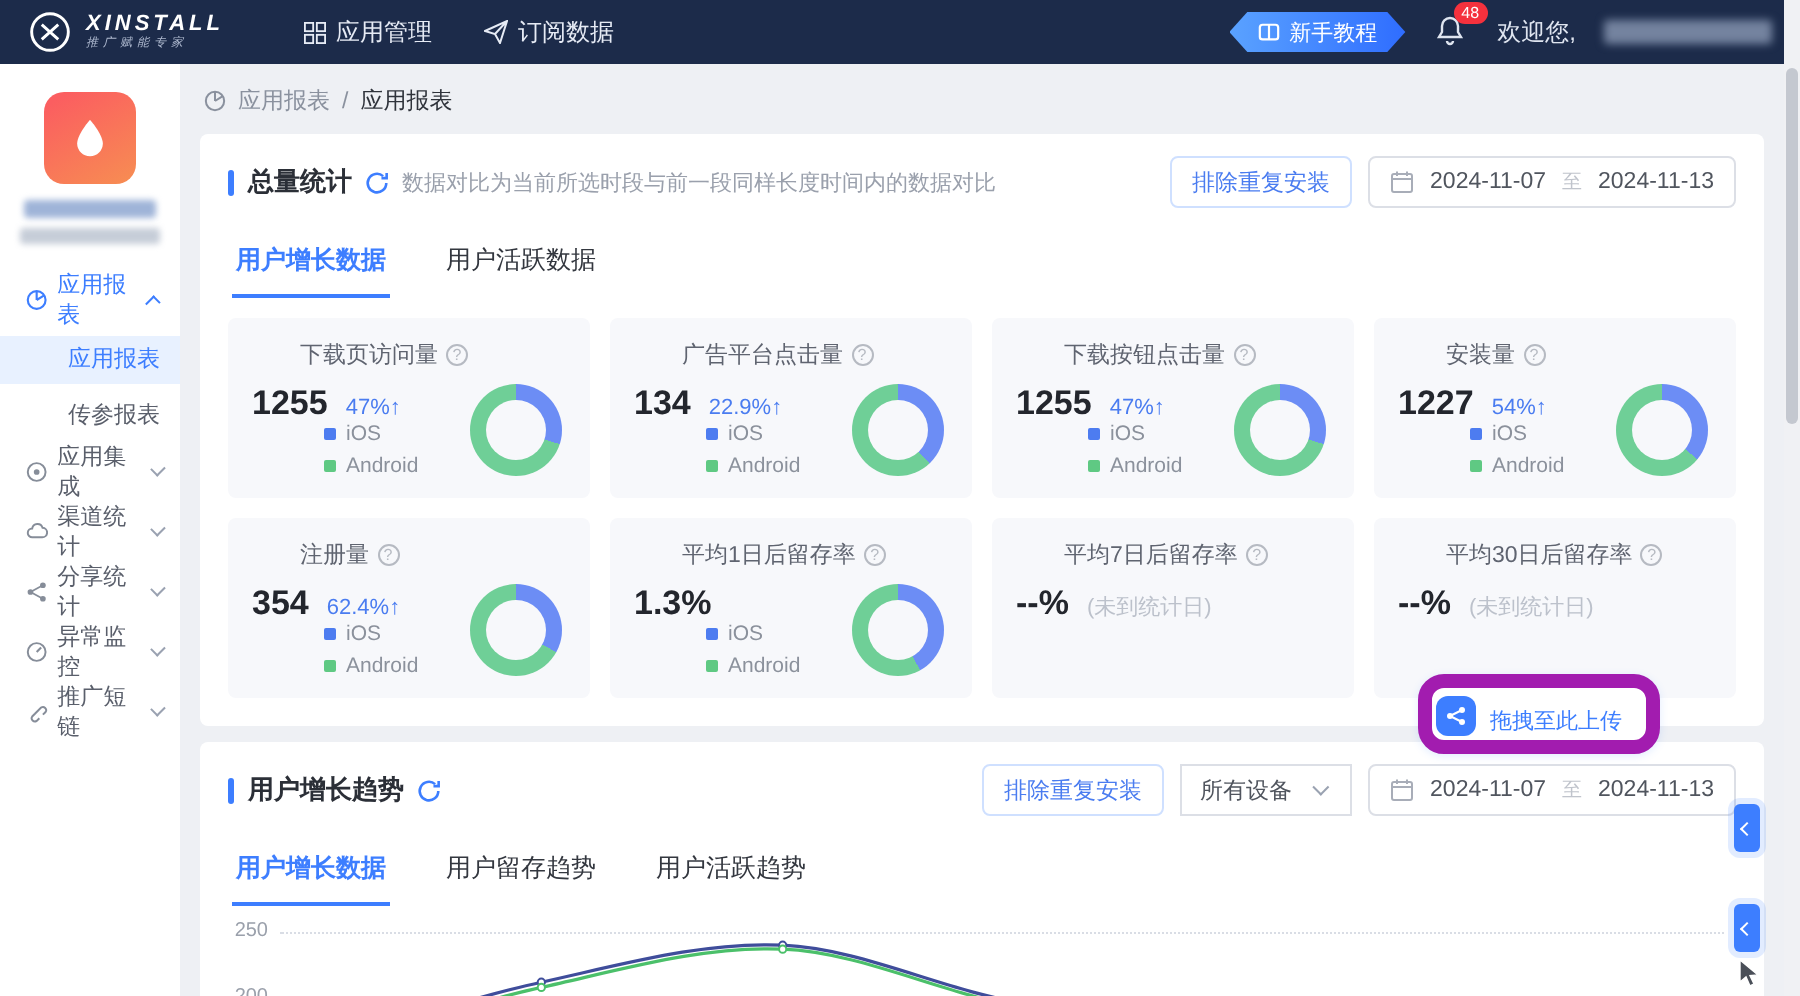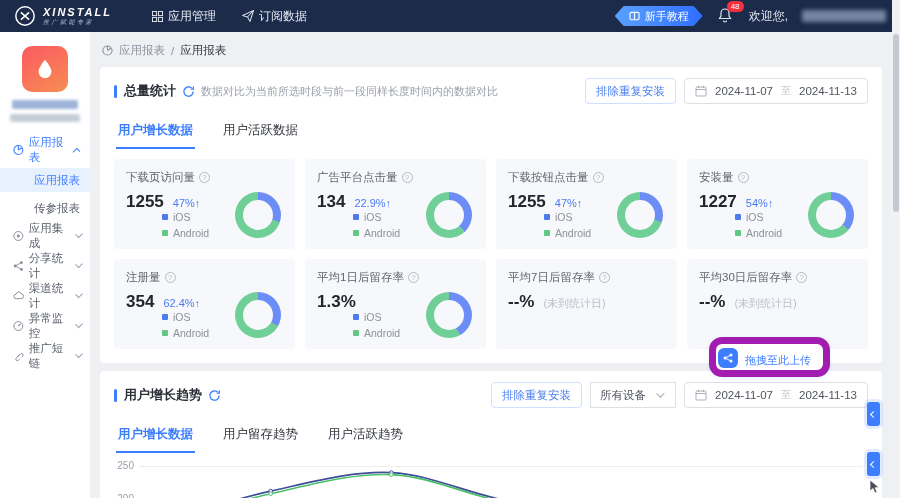--- a/index.html
+++ b/index.html
@@ -62,21 +62,21 @@
   .date-box { height:26px; border:1px solid #dcdfe6; border-radius:4px; background:#fff;
     display:flex; align-items:center; gap:8px; padding:0 10px; font-size:11.5px; color:#50555e; cursor:pointer; }
   .date-sep { color:#c0c4cc; font-size:10px; }
   .tabs { display:flex; gap:26px; padding:6px 16px 0 16px; }
   .tab { font-size:12.5px; color:#33373f; padding:6px 2px 8px; cursor:pointer; border-bottom:2px solid transparent; }
   .tab.active { color:#3d7eff; font-weight:bold; border-bottom-color:#3d7eff; }
 
   
   .stat-grid { display:grid; grid-template-columns:repeat(4,1fr); gap:10px; padding:10px 14px 14px; }
   .stat-card { position:relative; background:#f7f8fb; border-radius:4px; height:90px; padding:11px 12px; }
-  .stat-title { font-size:11.5px; color:#5f6470; display:flex; align-items:center; gap:4px; }
+  .stat-title { font-size:11.5px; color:#5f6470; display:flex; align-items:center; gap:4px;margin-left:24px; }
   .info-dot { width:11px; height:11px; border:1px solid #b6bac2; border-radius:50%; color:#b6bac2;
     font-size:8px; line-height:10px; text-align:center; display:inline-block; cursor:pointer; }
   .stat-value-row { margin-top:7px; display:flex; align-items:baseline; gap:9px; }
   .stat-value { font-size:17px; font-weight:bold; color:#23262d; }
   .stat-change { font-size:11px; color:#4a7cf0; }
   .stat-note { font-size:11px; color:#bcc1cb; }
   .stat-legend { position:absolute; left:12px; bottom:10px; font-size:10.5px; color:#8b919c; }
   .stat-legend .lg-row { display:flex; align-items:center; gap:5px; margin-top:4px;padding-left:36px; }
   .sq { width:6px; height:6px; border-radius:1px; display:inline-block; }
   .sq.ios { background:#4d7cf0; } .sq.android { background:#5fc983; }
@@ -184,33 +184,33 @@
     <div class="side-item">
       <svg width="12" height="12" viewBox="0 0 12 12">
         <circle cx="6" cy="6" r="5" fill="none" stroke="#868d99" stroke-width="1.1"></circle>
         <circle cx="6" cy="6" r="1.6" fill="#868d99"></circle>
       </svg>
       <span>应用集成</span>
       <span class="chev down"></span>
     </div>
     <div class="side-item">
       <svg width="12" height="12" viewBox="0 0 12 12">
+        <path d="M3.5 9 a2.5 2.5 0 0 1 0-5 a3 3 0 0 1 5.8-.4 A2.6 2.6 0 0 1 9 9 Z" fill="none" stroke="#868d99" stroke-width="1.1"></path>
+      </svg>
+      <span>渠道统计</span>
+      <span class="chev down"></span>
+    </div>
+    <div class="side-item">
+      <svg width="12" height="12" viewBox="0 0 12 12">
         <circle cx="2.5" cy="6" r="1.6" fill="#868d99"></circle>
           <circle cx="9.5" cy="2.2" r="1.6" fill="#868d99"></circle>
           <circle cx="9.5" cy="9.8" r="1.6" fill="#868d99"></circle>
         <path d="M2.5 6 L9.5 2.2 M2.5 6 L9.5 9.8" stroke="#868d99" stroke-width="1"></path>
       </svg>
       <span>分享统计</span>
-      <span class="chev down"></span>
-    </div>
-    <div class="side-item">
-      <svg width="12" height="12" viewBox="0 0 12 12">
-        <path d="M3.5 9 a2.5 2.5 0 0 1 0-5 a3 3 0 0 1 5.8-.4 A2.6 2.6 0 0 1 9 9 Z" fill="none" stroke="#868d99" stroke-width="1.1"></path>
-      </svg>
-      <span>渠道统计</span>
       <span class="chev down"></span>
     </div>
     <div class="side-item">
       <svg width="12" height="12" viewBox="0 0 12 12">
         <circle cx="6" cy="6" r="5" fill="none" stroke="#868d99" stroke-width="1.1"></circle>
         <path d="M6 6 L8.5 3.5" stroke="#868d99" stroke-width="1.2"></path>
       </svg>
       <span>异常监控</span>
       <span class="chev down"></span>
     </div>

